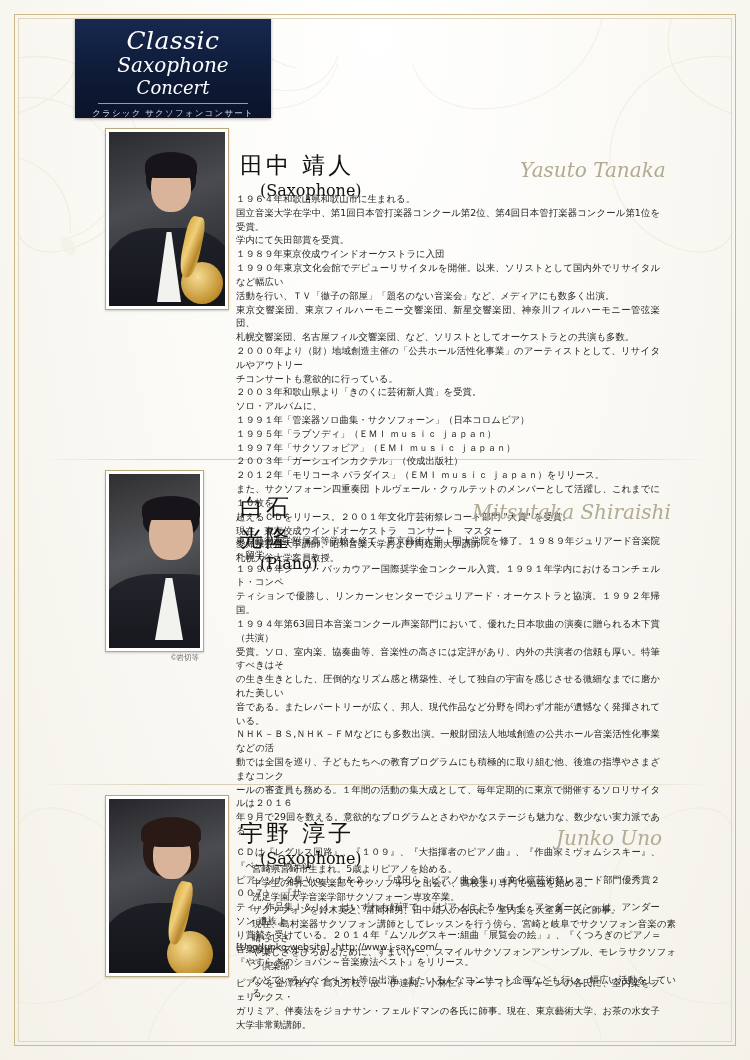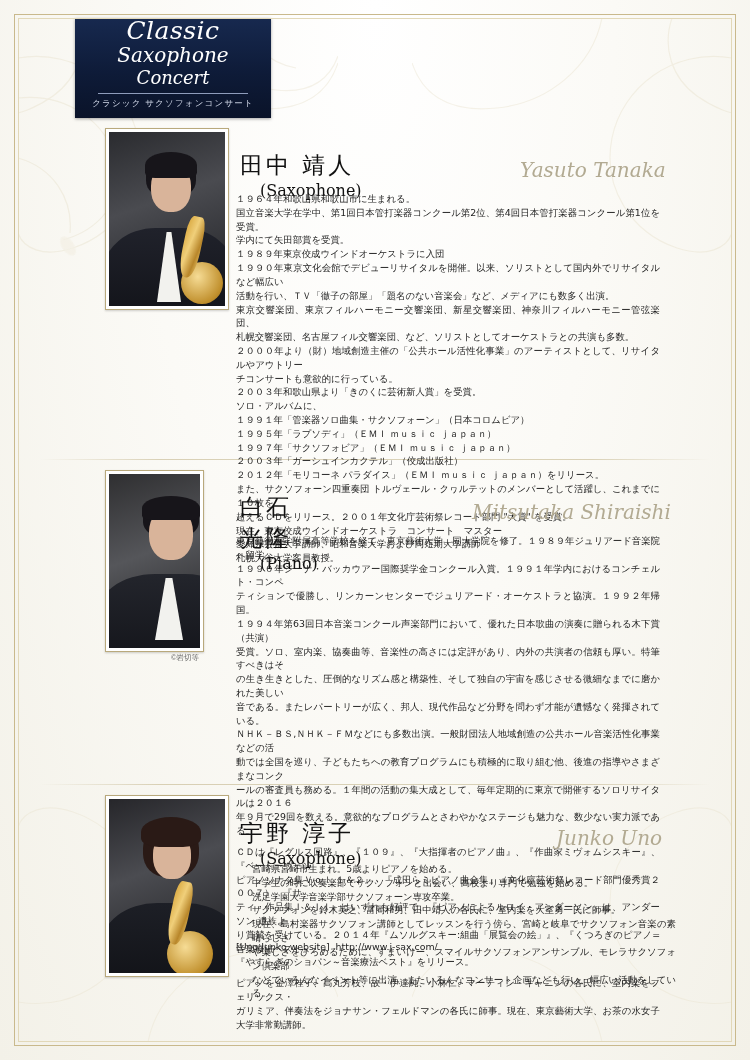--- a/index.html
+++ b/index.html
@@ -58,20 +58,21 @@
   }
 
   
   .logo{
     position:absolute;
     left:75px; top:18px;
     width:196px; height:100px;
     background:linear-gradient(180deg,#17294f 0%, #0e1b38 55%, #0a1329 100%);
     color:#fff;
     text-align:center;
+    padding-top:10px;
     box-shadow:0 1px 3px rgba(0,0,0,.35);
   }
   .logo .l1{
     font-family:"DejaVu Serif", serif;
     font-style:italic;
     font-size:25px;
     line-height:1.05;
     letter-spacing:.5px;
   }
   .logo .l2{

